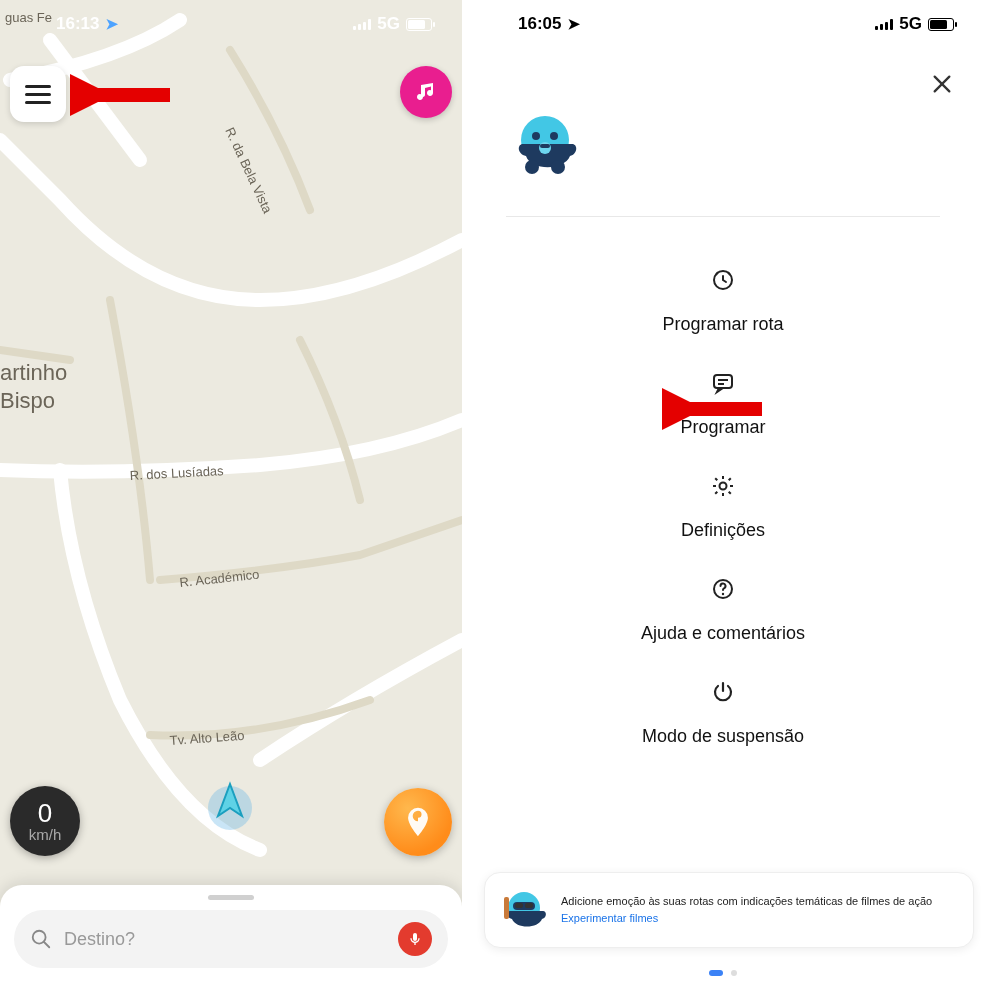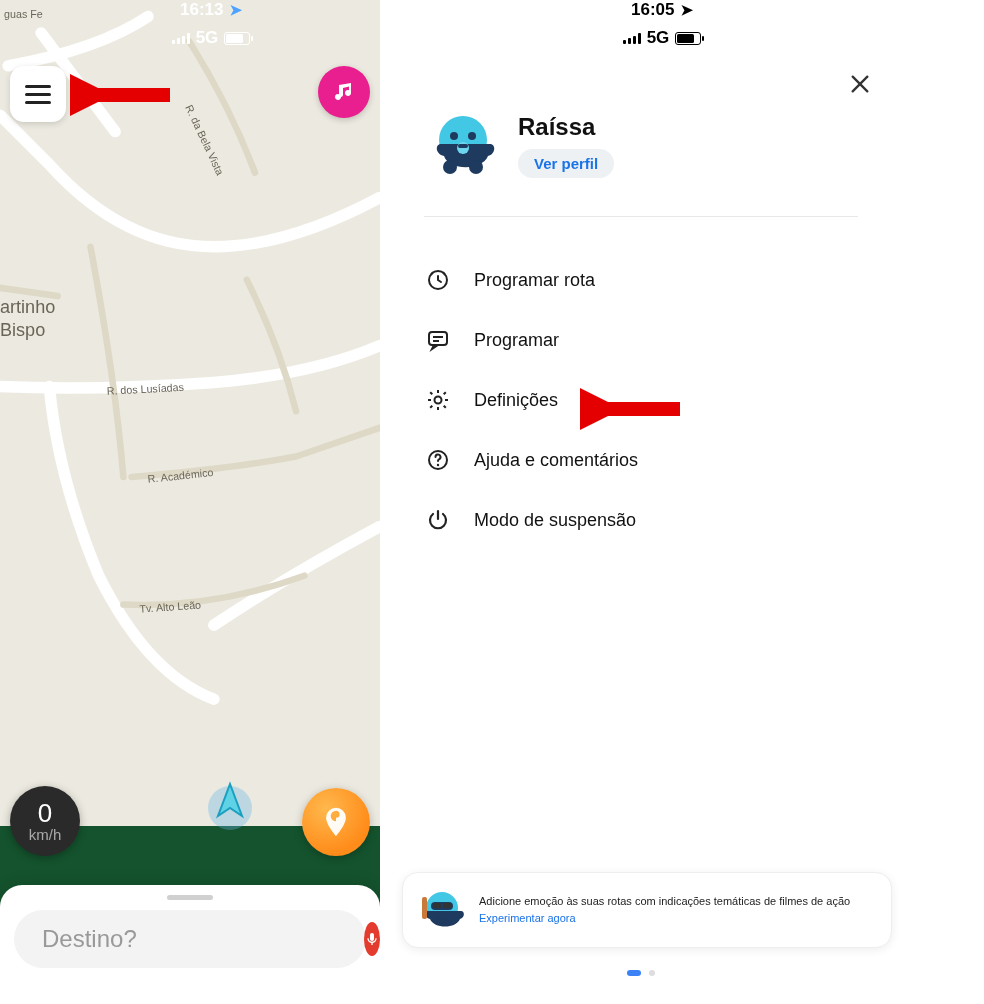--- a/index.html
+++ b/index.html
@@ -9,36 +9,35 @@
     width: 984px;
     height: 1004px;
     display: flex;
     overflow: hidden;
   }
   .screen {
     position: relative;
     height: 1004px;
     overflow: hidden;
   }
-  .screen-left { width: 380px; background: #14532d; }
+  .screen-left { width: 462px; background: #7f1d1d; }
   .screen-right { width: 522px; background: #fff; }
 
   
   .status-bar {
     position: absolute;
     top: 0; left: 0; right: 0;
     height: 48px;
     display: flex;
     align-items: center;
     justify-content: space-between;
-    padding: 0 30px 0 72px;
+    padding: 0 30px 0 56px;
     font-size: 17px;
     font-weight: 600;
     z-index: 50;
-    flex-direction: column;
   }
   .status-left { display: flex; align-items: center; gap: 6px; }
   .status-right { display: flex; align-items: center; gap: 6px; }
   .loc-arrow { font-size: 15px; color: #000; }
   .loc-arrow.filled { color: #0a84ff; }
 
   
   .map-bg {
     position: absolute; inset: 0;
     background: #eceae0;
@@ -142,21 +141,21 @@
   .grab-handle { width: 46px; height: 5px; background: #d0d0d0; border-radius: 3px; margin: 2px auto 10px; }
   .search-row {
     display: flex; align-items: center;
     background: #f3f3f3;
     border-radius: 30px;
     padding: 12px 16px;
     gap: 12px;
   }
   .search-row input {
     flex: 1; border: none; background: transparent;
-    font-size: 24px; color: #333; outline: none;
+    font-size: 18px; color: #333; outline: none;
   }
   .search-row input::placeholder { color: #999; }
   .mic-btn {
     width: 34px; height: 34px; background: #e33b2e; border-radius: 50%;
     display:flex; align-items:center; justify-content:center;
     cursor:pointer;
   }
 
   
   .close-btn {
@@ -198,20 +197,21 @@
   .menu-list {
     position: absolute;
     top: 250px; left: 38px; right: 38px;
     display: flex; flex-direction: column;
   }
   .menu-item {
     display: flex; align-items: center; gap: 22px;
     padding: 18px 6px;
     font-size: 18px; color: #111;
     cursor:pointer;
+    flex-direction:column;
   }
   .menu-icon { width: 28px; display:flex; align-items:center; justify-content:center; }
 
   .promo-card {
     position: absolute;
     bottom: 56px; left: 22px; right: 10px;
     background: #fff;
     border: 1px solid #eee;
     border-radius: 16px;
     box-shadow: 0 2px 10px rgba(0,0,0,0.07);
@@ -385,24 +385,20 @@
         <circle cx="35" cy="30" r="24" fill="#42c7e5"></circle>
         <path d="M13 34c-6 0-6 10 3 12 5 15 38 15 44 0 8-2 8-12 2-12" fill="#1e3a5f"></path>
         <circle cx="26" cy="26" r="4" fill="#1e3a5f"></circle>
         <circle cx="44" cy="26" r="4" fill="#1e3a5f"></circle>
         <circle cx="35" cy="38" r="6" fill="#6dd6ef"></circle>
         <rect x="30" y="34" width="10" height="4" rx="2" fill="#1e3a5f"></rect>
         <circle cx="22" cy="57" r="7" fill="#1e3a5f"></circle>
         <circle cx="48" cy="57" r="7" fill="#1e3a5f"></circle>
       </svg>
     </div>
-    <div class="profile-text">
-      <div class="username">Raíssa</div>
-      <div class="view-profile-pill">Ver perfil</div>
-    </div>
   </div>
 
   <div class="divider"></div>
 
   <div class="menu-list">
 
     <div class="menu-item">
       <span class="menu-icon">
         <svg width="24" height="24" viewBox="0 0 24 24">
             <circle cx="12" cy="12" r="9" fill="none" stroke="#222" stroke-width="2"></circle>
@@ -471,21 +467,21 @@
       <circle cx="23" cy="21" r="16" fill="#42c7e5"></circle>
       <path d="M9 24c-4 0-4 7 2 8 4 10 26 10 30 0 5-1 5-8 1-8" fill="#1e3a5f"></path>
       <rect x="12" y="15" width="22" height="8" rx="4" fill="#1e3a5f"></rect>
       <rect x="14" y="16" width="8" height="5" rx="2" fill="#333"></rect>
       <rect x="24" y="16" width="8" height="5" rx="2" fill="#333"></rect>
       <path d="M18 30q5 4 10 0" stroke="#1e3a5f" stroke-width="2" fill="none"></path>
       <rect x="3" y="10" width="5" height="22" rx="2" fill="#c97a3a"></rect>
     </svg>
     <div class="promo-text">
       <span>Adicione emoção às suas rotas com indicações temáticas de filmes de ação</span>
-      <span class="promo-link">Experimentar agora</span>
+      <span class="promo-link">Experimentar filmes</span>
     </div>
   </div>
 
   <div class="page-dots">
     <div class="dot active"></div>
     <div class="dot" style="width:6px"></div>
   </div>
 </div>
 
 </body></html>

